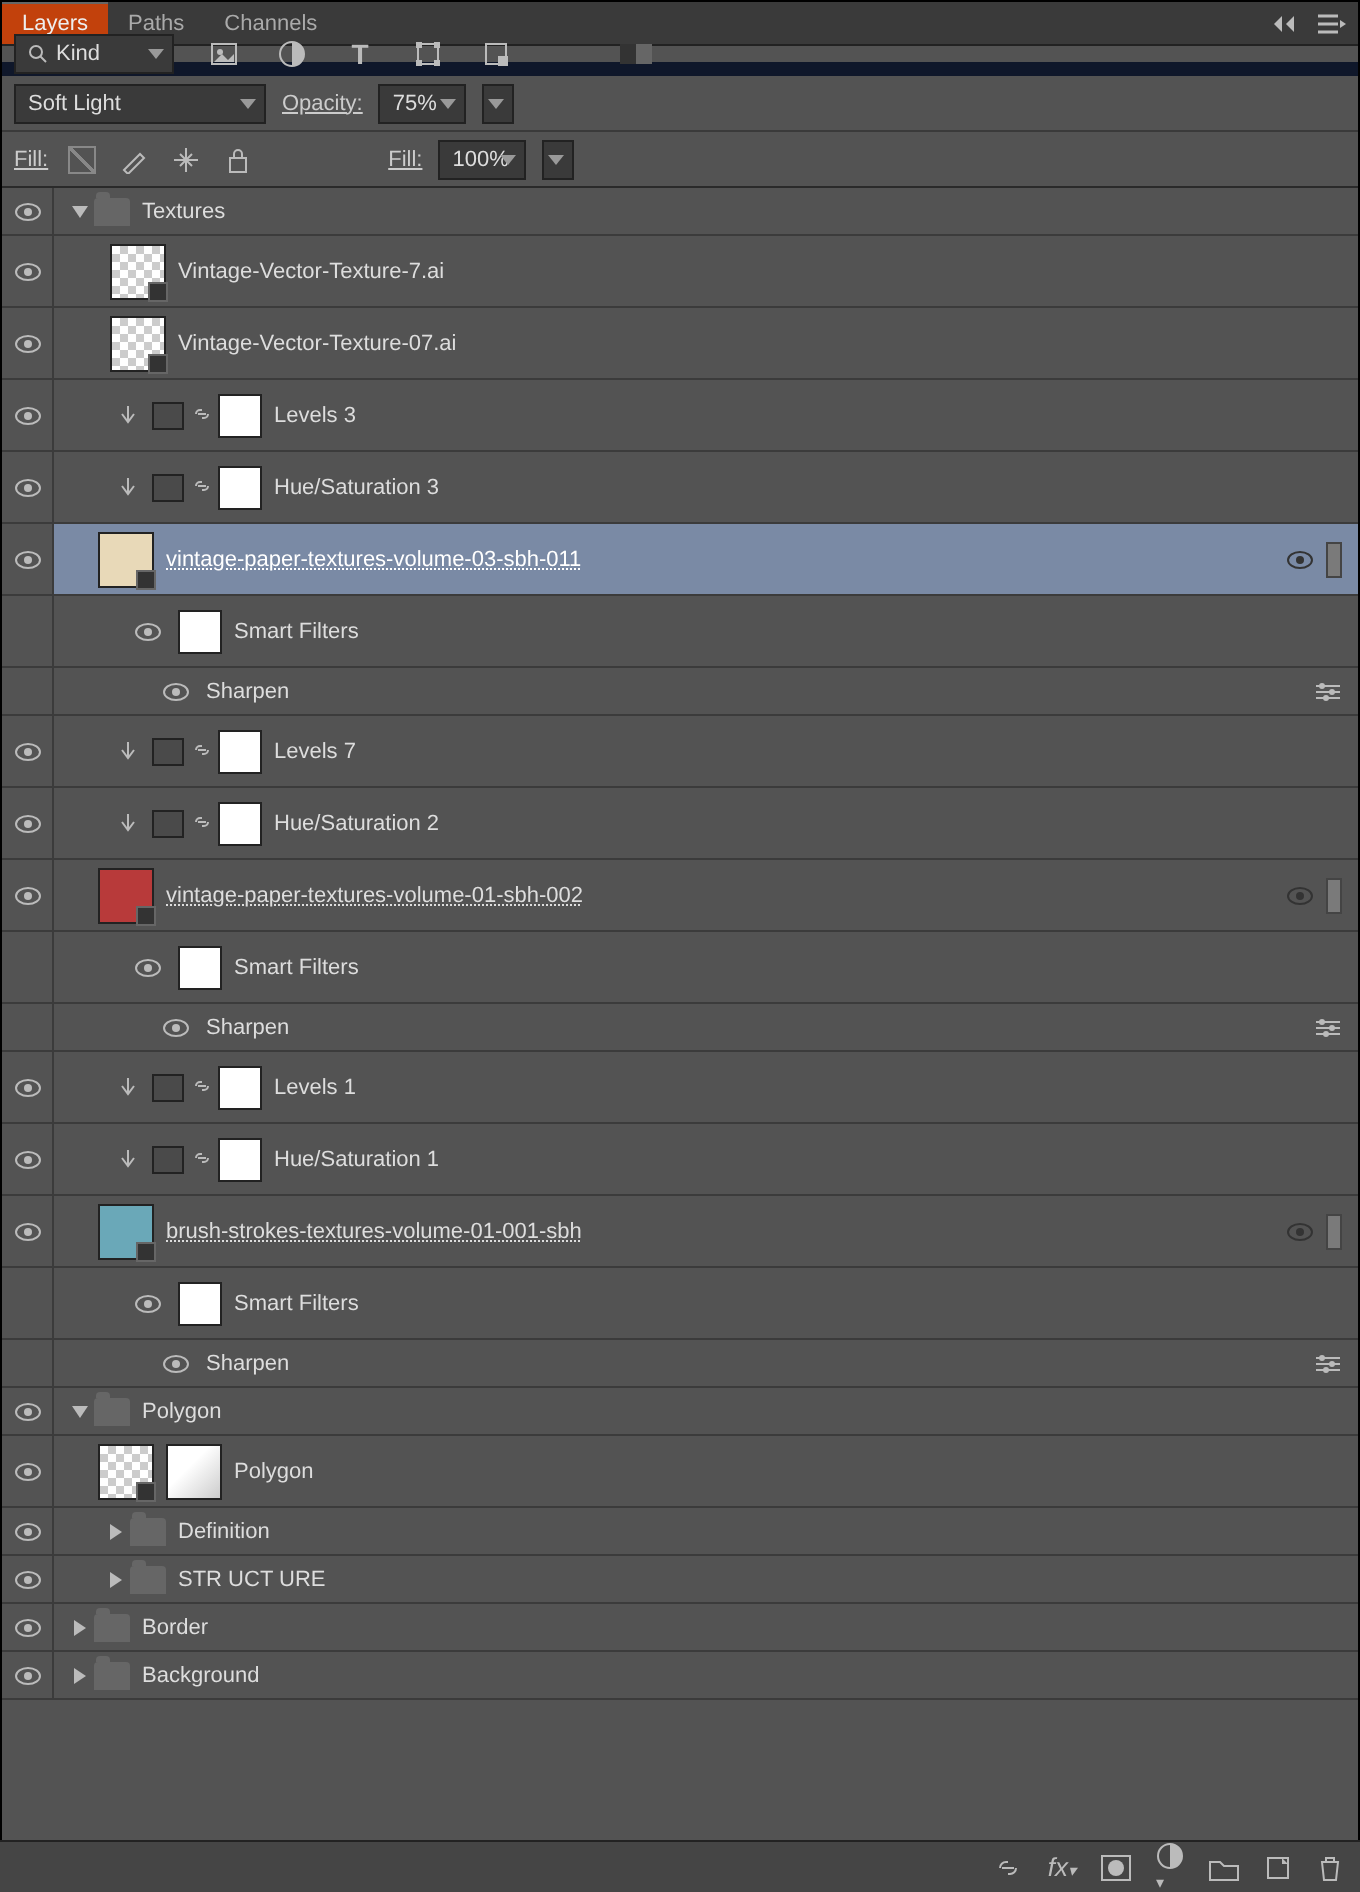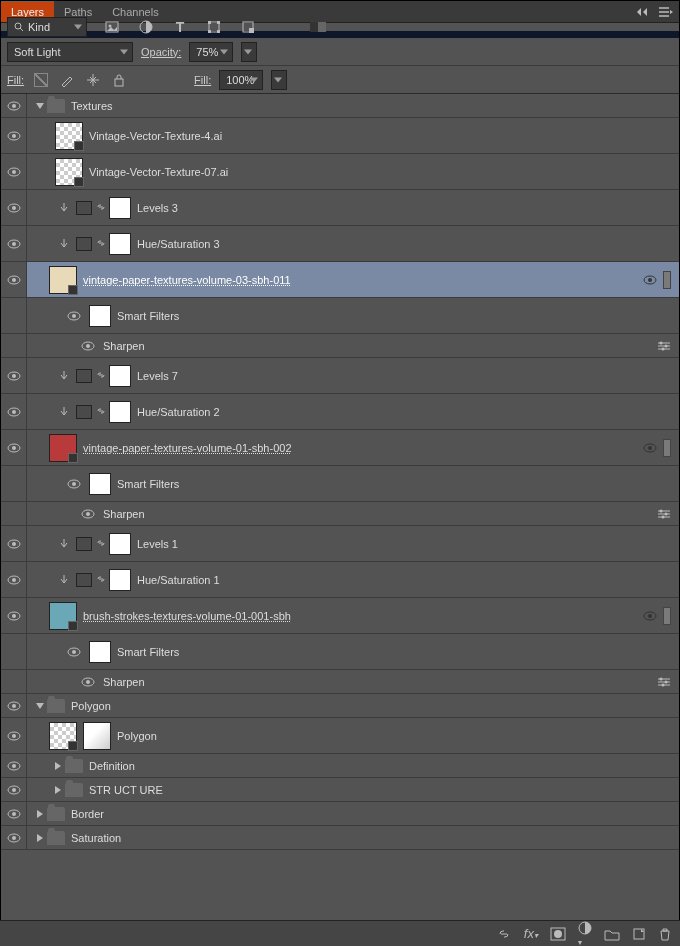--- a/index.html
+++ b/index.html
@@ -191,21 +191,21 @@
       <div class="vis">
           <svg class="eye" viewBox="0 0 14 10">
             <ellipse cx="7" cy="5" rx="6" ry="4" stroke="#bbb" fill="none"></ellipse>
             <circle cx="7" cy="5" r="2" fill="#bbb"></circle>
           </svg>
         </div>
       <span class="sp" style="width:28px"></span>
       <div class="thumb checker">
           <div class="sobadge"></div>
         </div>
-      <span class="name">Vintage-Vector-Texture-4.ai</span>
+      <span class="name">Vintage-Vector-Texture-7.ai</span>
     </div>
 
     <div class="row tall">
       <div class="vis">
           <svg class="eye" viewBox="0 0 14 10">
             <ellipse cx="7" cy="5" rx="6" ry="4" stroke="#bbb" fill="none"></ellipse>
             <circle cx="7" cy="5" r="2" fill="#bbb"></circle>
           </svg>
         </div>
       <span class="sp" style="width:28px"></span>
@@ -604,21 +604,21 @@
     <div class="row">
       <div class="vis">
           <svg class="eye" viewBox="0 0 14 10">
             <ellipse cx="7" cy="5" rx="6" ry="4" stroke="#bbb" fill="none"></ellipse>
             <circle cx="7" cy="5" r="2" fill="#bbb"></circle>
           </svg>
         </div>
       <span class="sp" style="width:6px"></span>
       <span class="arrow"></span>
       <div class="folder-icon"></div>
-      <span class="name">Saturation</span>
+      <span class="name">Background</span>
     </div>
 
   </div>
 
   <div class="footer">
     <span>
         <svg width="16" height="14" viewBox="0 0 16 14">
           <path d="M4 7a3 3 0 013-3h1M12 7a3 3 0 01-3 3H8M5 7h6" stroke="#bbb" fill="none"></path>
         </svg>
       </span>

